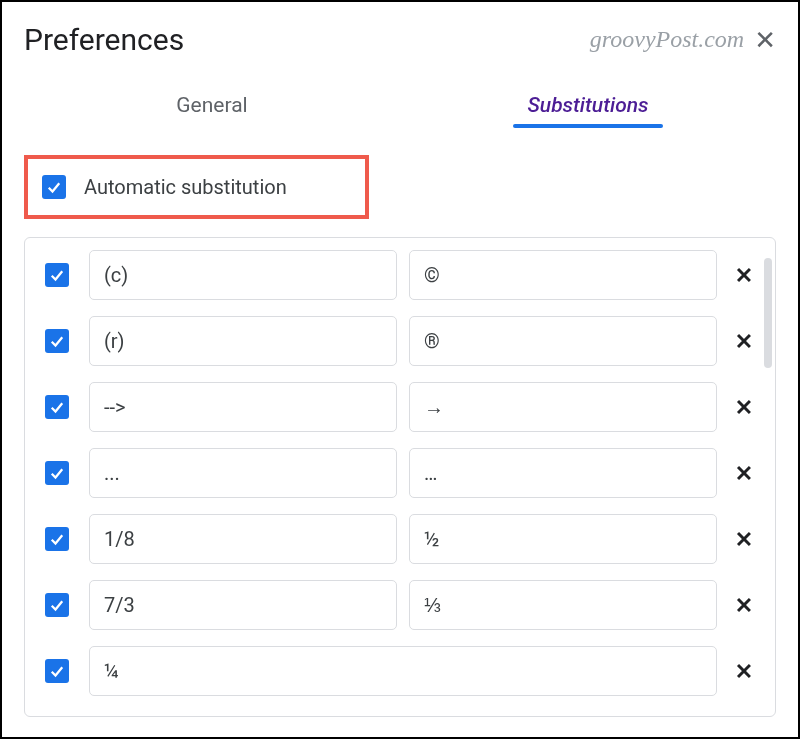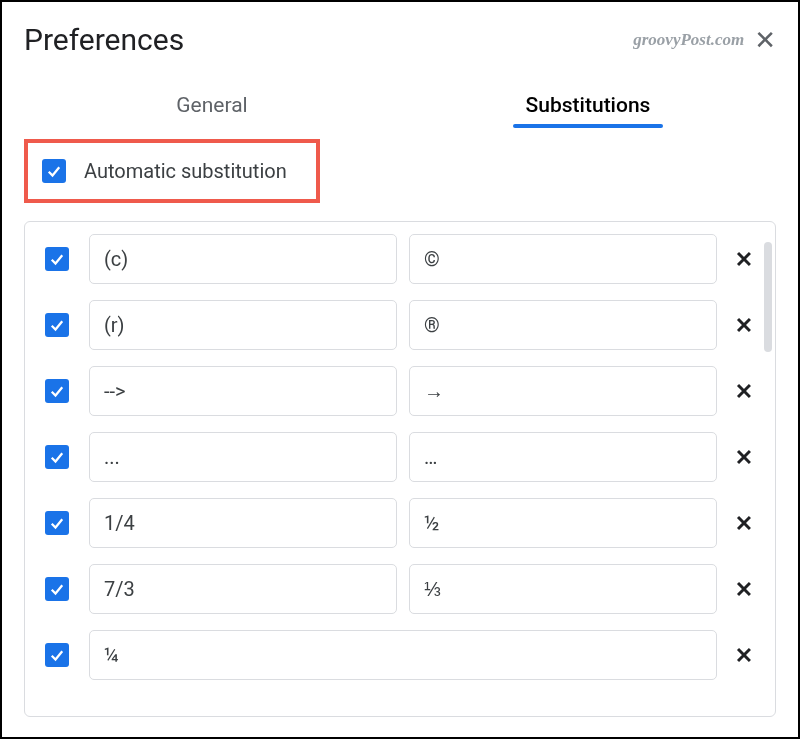--- a/index.html
+++ b/index.html
@@ -30,65 +30,65 @@
     }
     .header-right {
       display: flex;
       align-items: center;
       gap: 10px;
     }
     .watermark {
       font-family: Georgia, serif;
       font-style: italic;
       color: #9aa0a6;
-      font-size: 17px;
-      font-weight: bold;
+      font-size: 24px;
     }
     .close-x {
       font-size: 26px;
       color: #5f6368;
       cursor: pointer;
       line-height: 1;
     }
     .tabs {
       display: flex;
-      margin-bottom: 14px;
+      margin-bottom: 30px;
     }
     .tab {
       flex: 1;
       text-align: center;
       font-size: 21px;
       color: #5f6368;
       padding: 8px 0;
       cursor: pointer;
     }
     .tab.active {
-      color: #000000;
+      color: #4c1d95;
       font-weight: 500;
       position: relative;
+      font-style: italic;
     }
     .tab.active::after {
       content: '';
       position: absolute;
       bottom: -3px;
       left: 50%;
       transform: translateX(-50%);
       width: 150px;
       height: 4px;
       background: #1a73e8;
       border-radius: 2px;
     }
     .auto-sub-row {
       display: flex;
       align-items: center;
       gap: 18px;
       padding: 16px 14px;
       border: 4px solid #ef5a4c;
       margin-bottom: 18px;
-      width: 296px;
+      width: 345px;
     }
     .checkbox {
       width: 24px;
       height: 24px;
       background: #1a73e8;
       border-radius: 3px;
       display: flex;
       align-items: center;
       justify-content: center;
       cursor: pointer;
@@ -231,21 +231,21 @@
         <div class="input-field">…</div>
         <div class="remove-x">✕</div>
       </div>
 
       <div class="row">
         <div class="checkbox">
             <svg viewBox="0 0 24 24">
               <polyline points="5 13 10 18 19 7"></polyline>
             </svg>
           </div>
-        <div class="input-field">1/4</div>
+        <div class="input-field">1/8</div>
         <div class="input-field">½</div>
         <div class="remove-x">✕</div>
       </div>
 
       <div class="row">
         <div class="checkbox">
             <svg viewBox="0 0 24 24">
               <polyline points="5 13 10 18 19 7"></polyline>
             </svg>
           </div>

